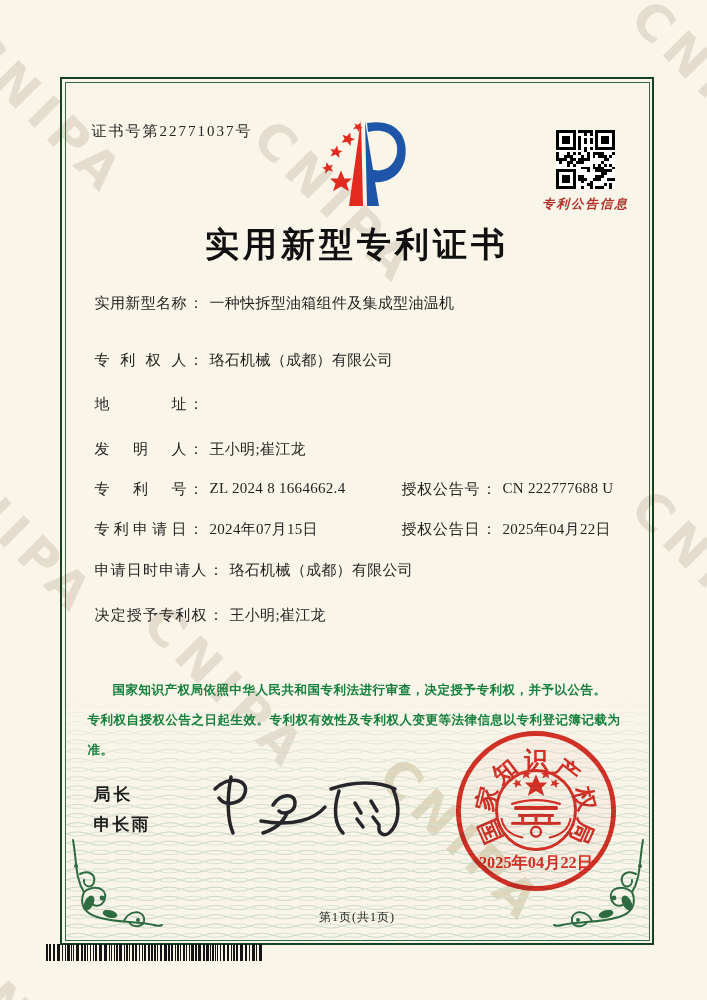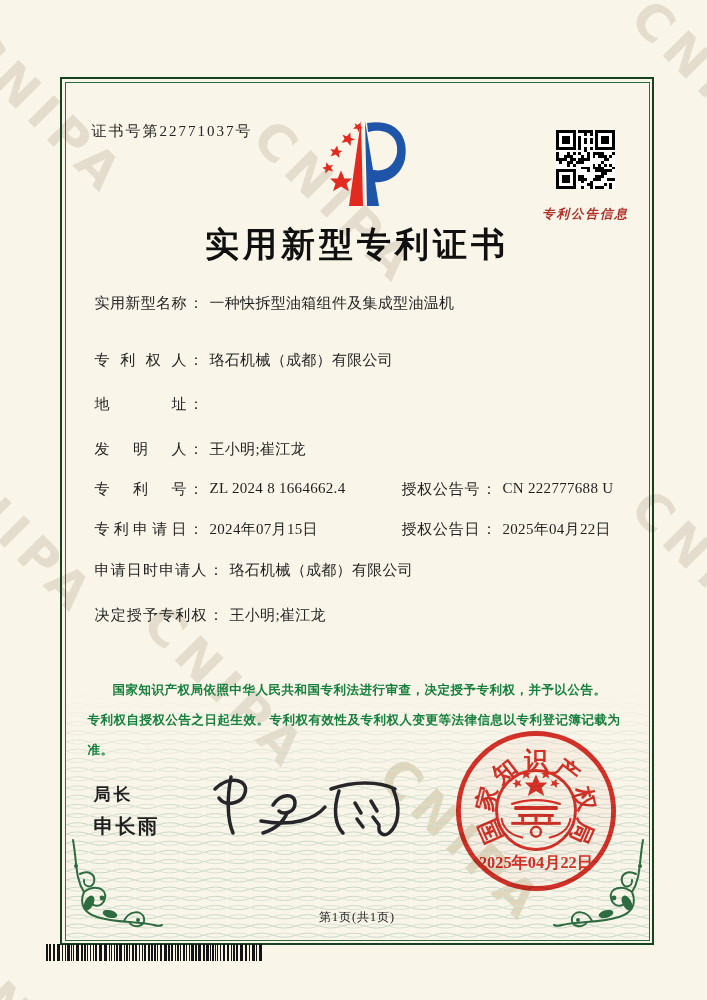--- a/index.html
+++ b/index.html
@@ -37,21 +37,21 @@
   }
   
   .cert-no{
     position:absolute; left:26px; top:39px;
     font-size:15px; letter-spacing:2px; color:#252525;
   }
   .logo{ position:absolute; left:239px; top:33px; width:105px; height:96px; }
   .qr-block{ position:absolute; left:460px; top:47px; width:120px; text-align:center; }
   .qr-block svg{ display:block; margin:0 auto; background:#fff; }
   .qr-label{
-    margin-top:17px; font-size:12.5px; letter-spacing:2px;
+    margin-top:7px; font-size:12.5px; letter-spacing:2px;
     color:#b03028; font-style:italic; font-weight:700;
   }
   .title{
     position:absolute; left:0; right:0; top:130px; text-align:center;
     font-size:34px; font-weight:700; letter-spacing:4px; color:#101010; margin:9px;
   }
   
   .row{ position:absolute; left:29px; display:flex; align-items:flex-start; font-size:15px; }
   .row-right{ left:336px; }
   .lbl{
@@ -62,21 +62,21 @@
   .lbl-nat{ width:78px; }
   .colon{ margin:0 6px 0 2px; }
   .val{ letter-spacing:.3px; }
   .val-address{ max-width:412px; line-height:23px; }
   
   .statement{ position:absolute; left:22px; top:592px; width:556px; }
   .st-line{ font-size:12.5px; letter-spacing:.5px; line-height:30px; color:#15803d;font-weight:bold; }
   .st-indent{ text-indent:2em; }
   
   .director-title{ position:absolute; left:28px; top:700px; font-size:17px; font-weight:700; letter-spacing:3px;text-align:right; }
-  .director-name{ position:absolute; left:28px; top:730px; font-size:20px; font-weight:700; letter-spacing:2px; }
+  .director-name{ position:absolute; left:28px; top:730px; font-size:17px; font-weight:700; letter-spacing:2px; }
   .signature{ position:absolute; left:137px; top:680px; }
   
   .seal{ position:absolute; left:386px; top:642px; mix-blend-mode:multiply; opacity:.95; }
   .seal text{ font-family:"Liberation Serif","DejaVu Serif",serif; font-weight:700; fill:#d7281f; }
   
   .page-footer{
     position:absolute; left:0; right:0; top:826px; text-align:center;
     font-size:12px; letter-spacing:1px; color:#222;
   }
   

